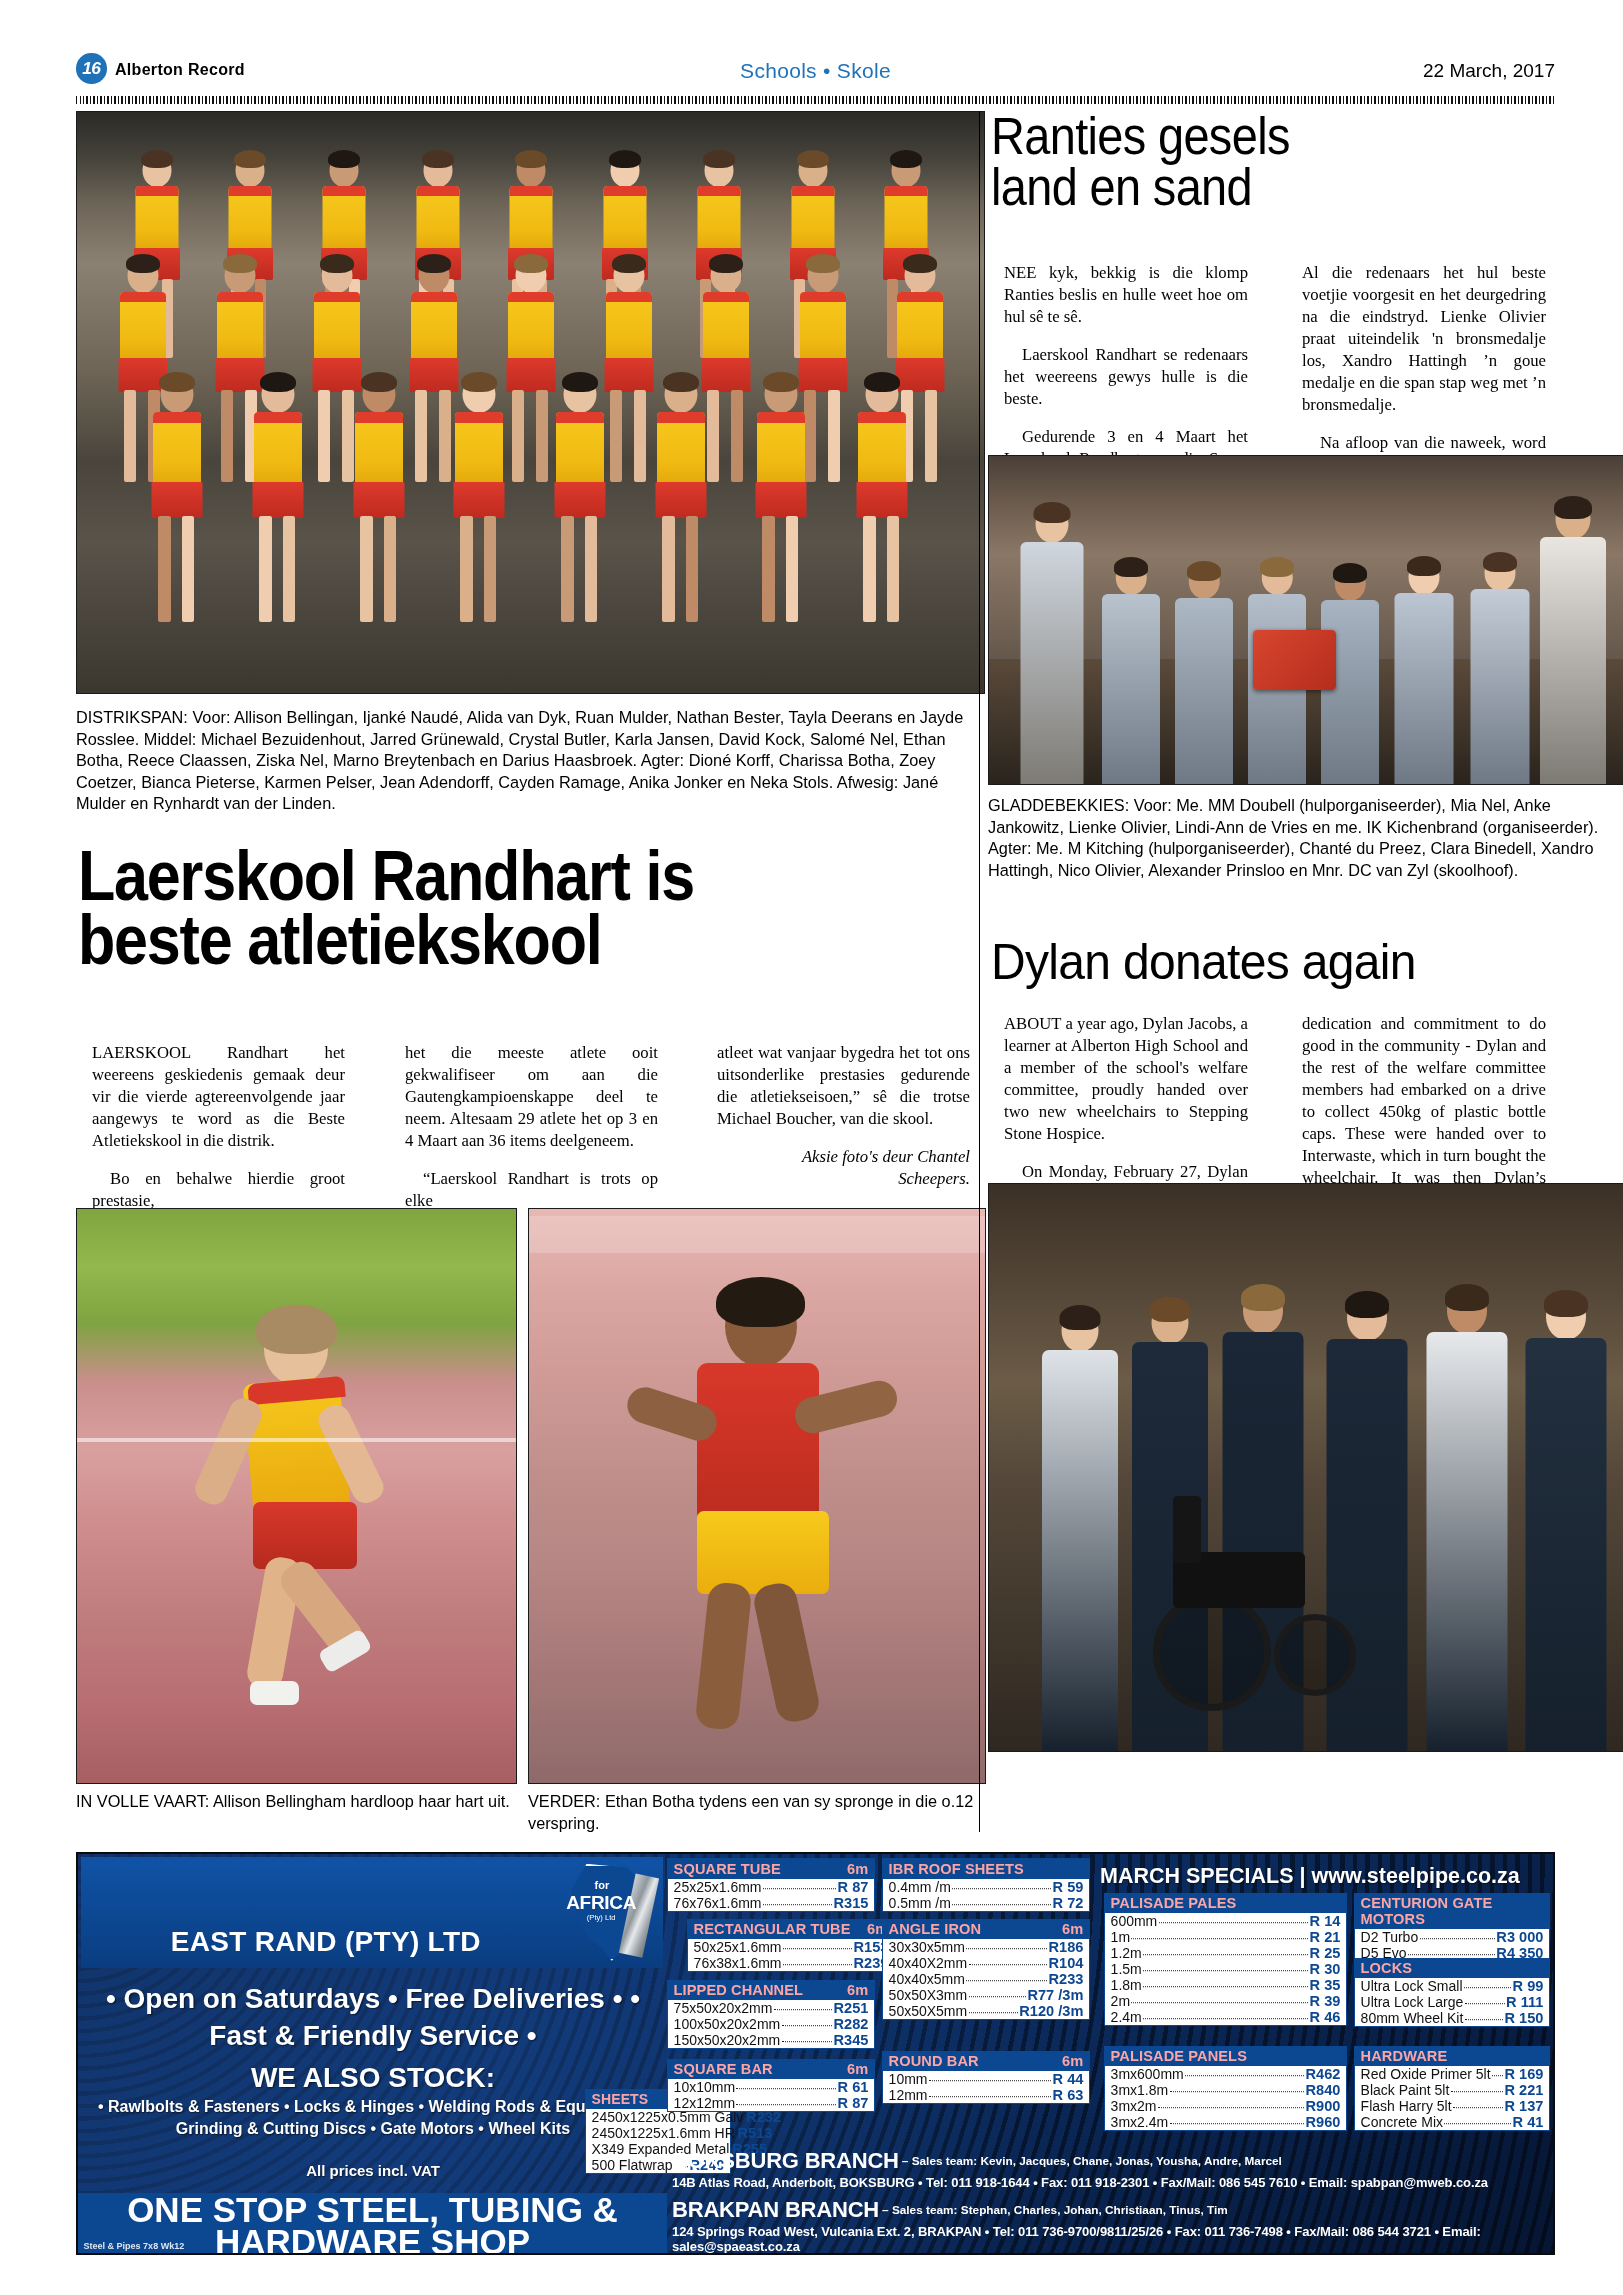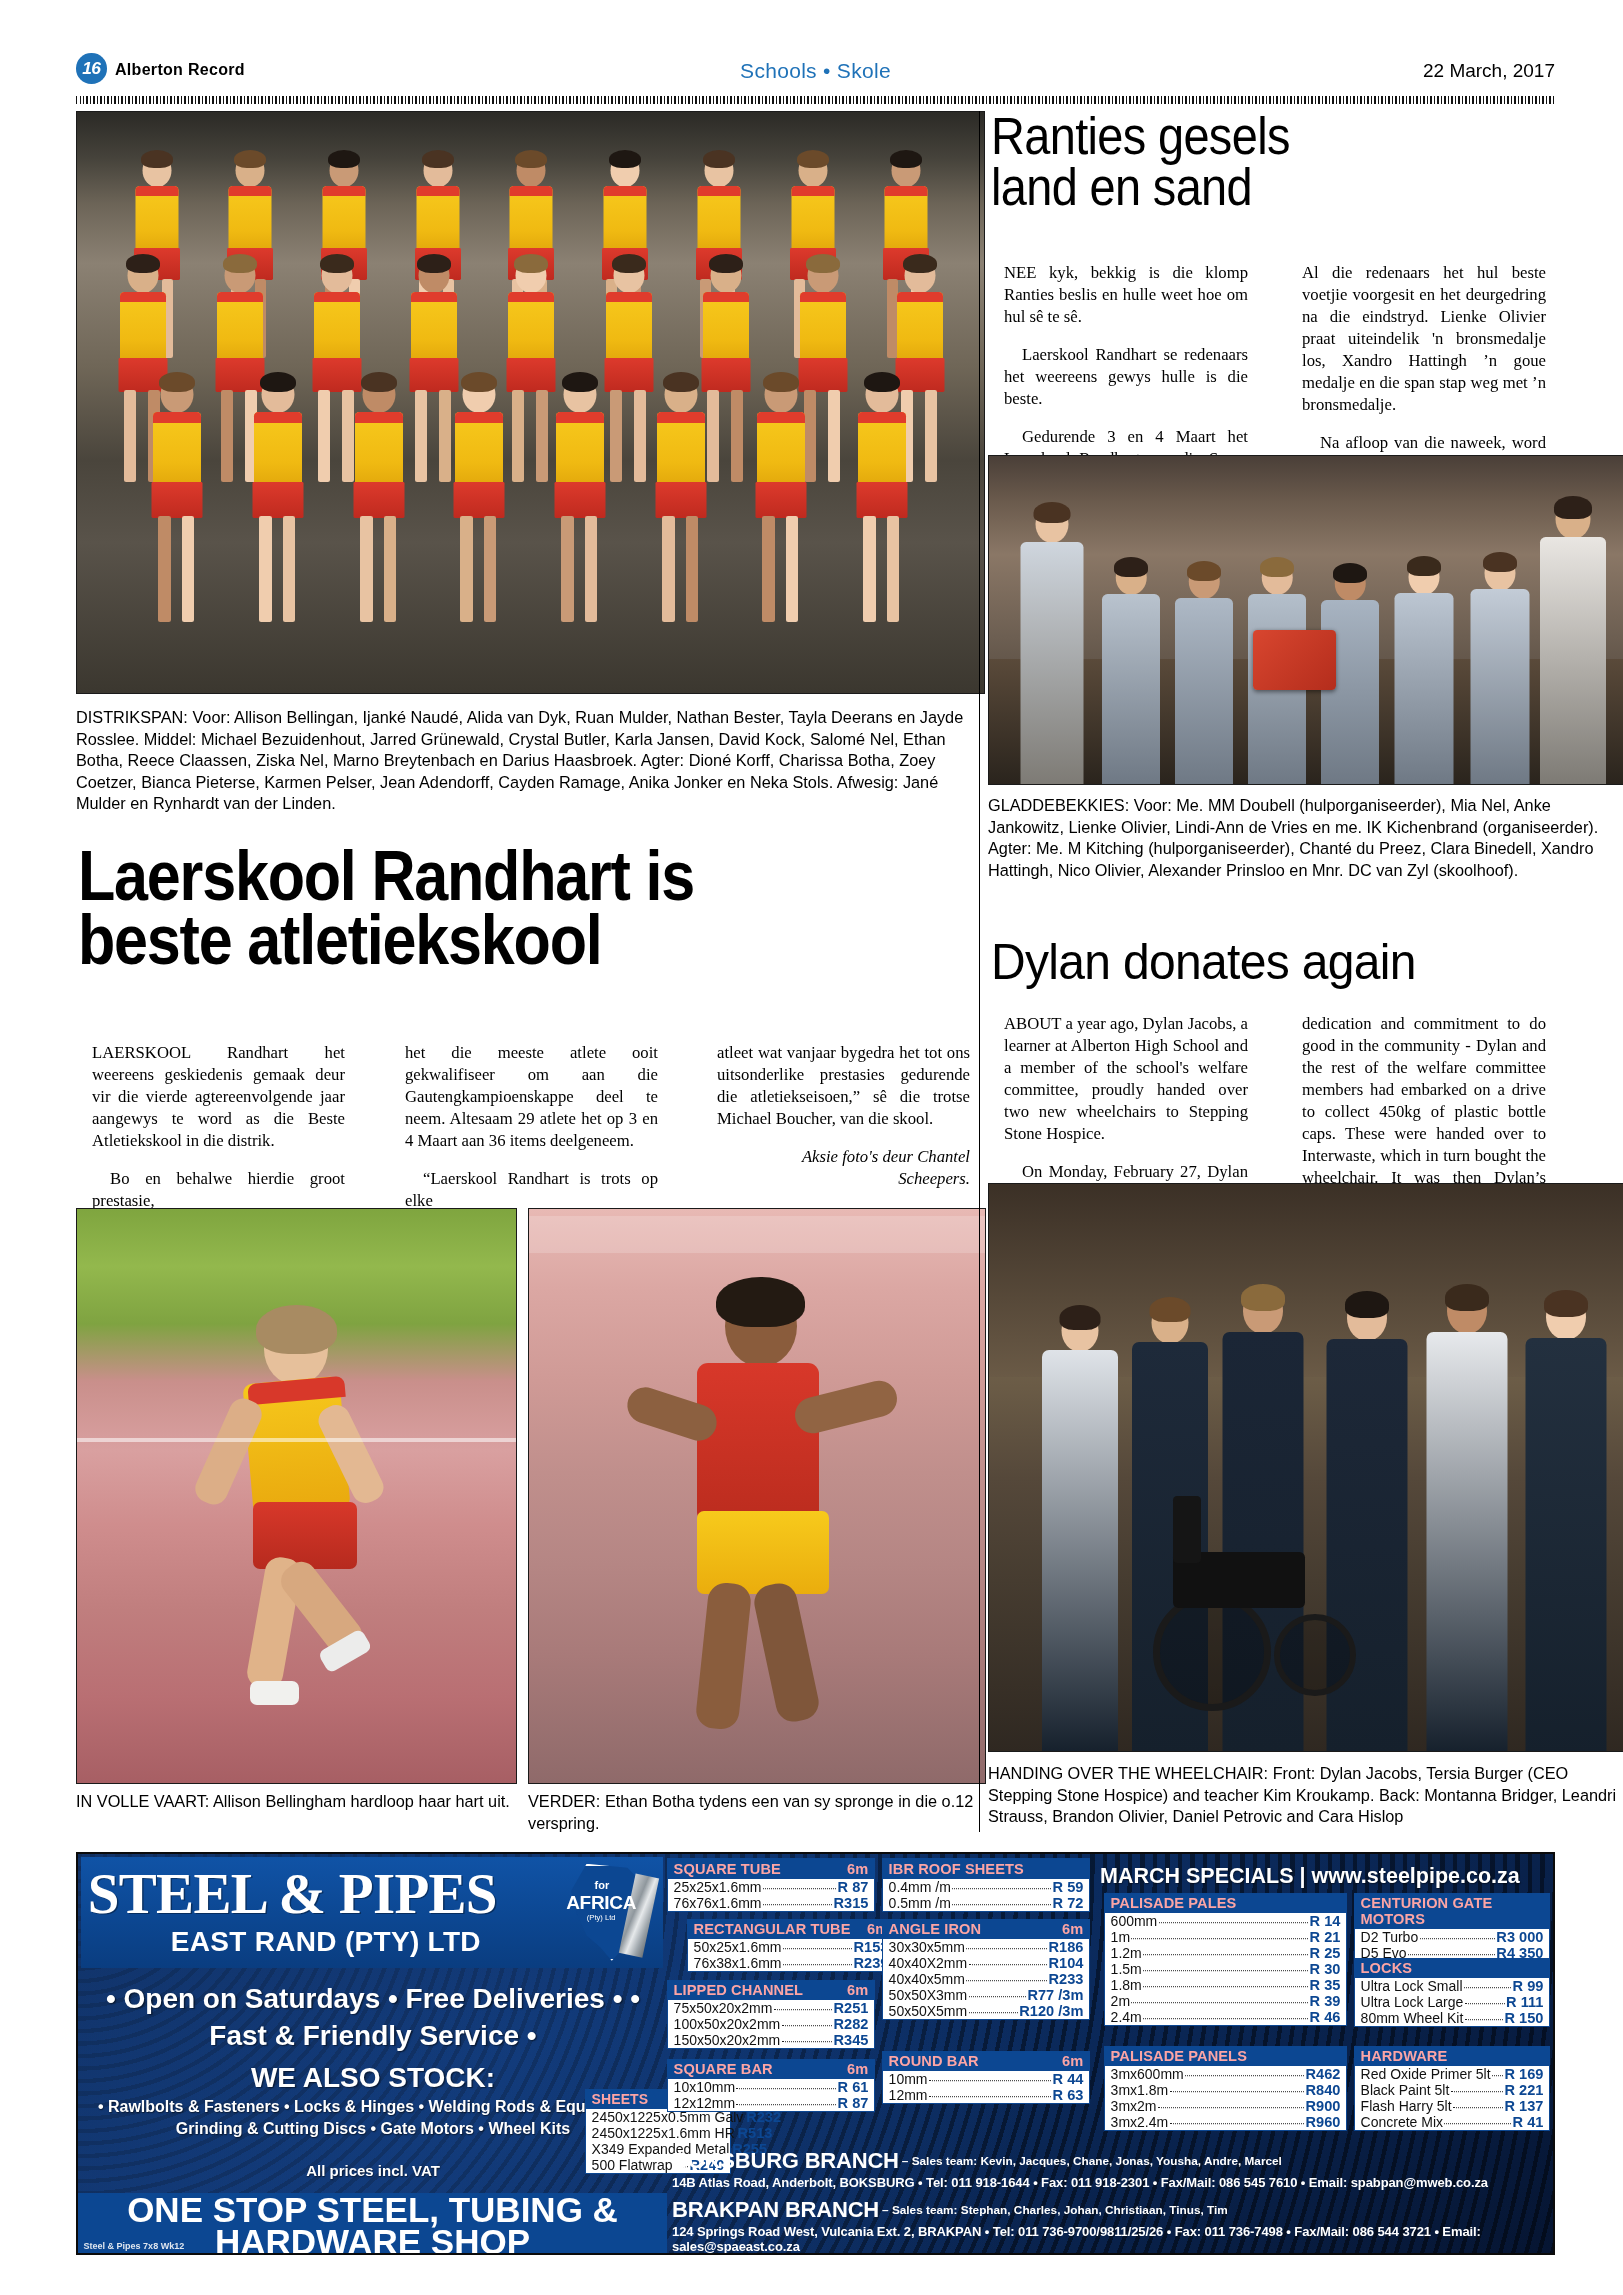--- a/index.html
+++ b/index.html
@@ -648,27 +648,25 @@
           <div style="position:absolute;left:50%;transform:translateX(-50%);top:44px;width:81px;height:416px;border-radius:7px 7px 0 0;background:linear-gradient(to bottom,#23303f,#15202c);"></div>
         </div>
         <div style="position:absolute;left:160px;top:326px;width:208px;height:229px;">
           <div style="position:absolute;left:4.2px;top:83px;width:118px;height:118px;border-radius:50%;border:7px solid #1a1a1a;background:rgba(0,0,0,.25);"></div>
           <div style="position:absolute;left:125px;top:104px;width:82px;height:82px;border-radius:50%;border:6.2px solid #1a1a1a;background:rgba(0,0,0,.25);"></div>
           <div style="position:absolute;left:23.6px;top:42px;width:132px;height:56px;border-radius:5.6px;background:#111;"></div>
           <div style="position:absolute;left:23.6px;top:-14px;width:28px;height:67px;border-radius:4.2px;background:#151515;"></div>
         </div>
       </div>
   </div>
-  <div class="caption" style="left:988px; top:1763px; width:636px;">HANDING OVER THE WHEELCHAIR: Front: Dylan Jacobs, Tersia Burger (CEO Stepping Stone Hospice) and teacher Kim Kroukamp. Back: Montanna Bridger, Leandri Strauss, Brandon Olivier, Daniel Petrovic and Cara Hislop</div>
 
   <div id="advert">
     <div class="ad-dark"></div>
 
     <div class="ad-banner">
-      <div class="ad-logo">STEEL &amp; PIPES</div>
       <div class="ad-logo-sub">EAST RAND (PTY) LTD</div>
       <div class="africa-badge">
         <div class="shape"></div>
         <div class="pipe"></div>
         <div class="t1">for</div>
         <div class="t2">AFRICA</div>
         <div class="t3">(Pty) Ltd</div>
       </div>
     </div>
 

